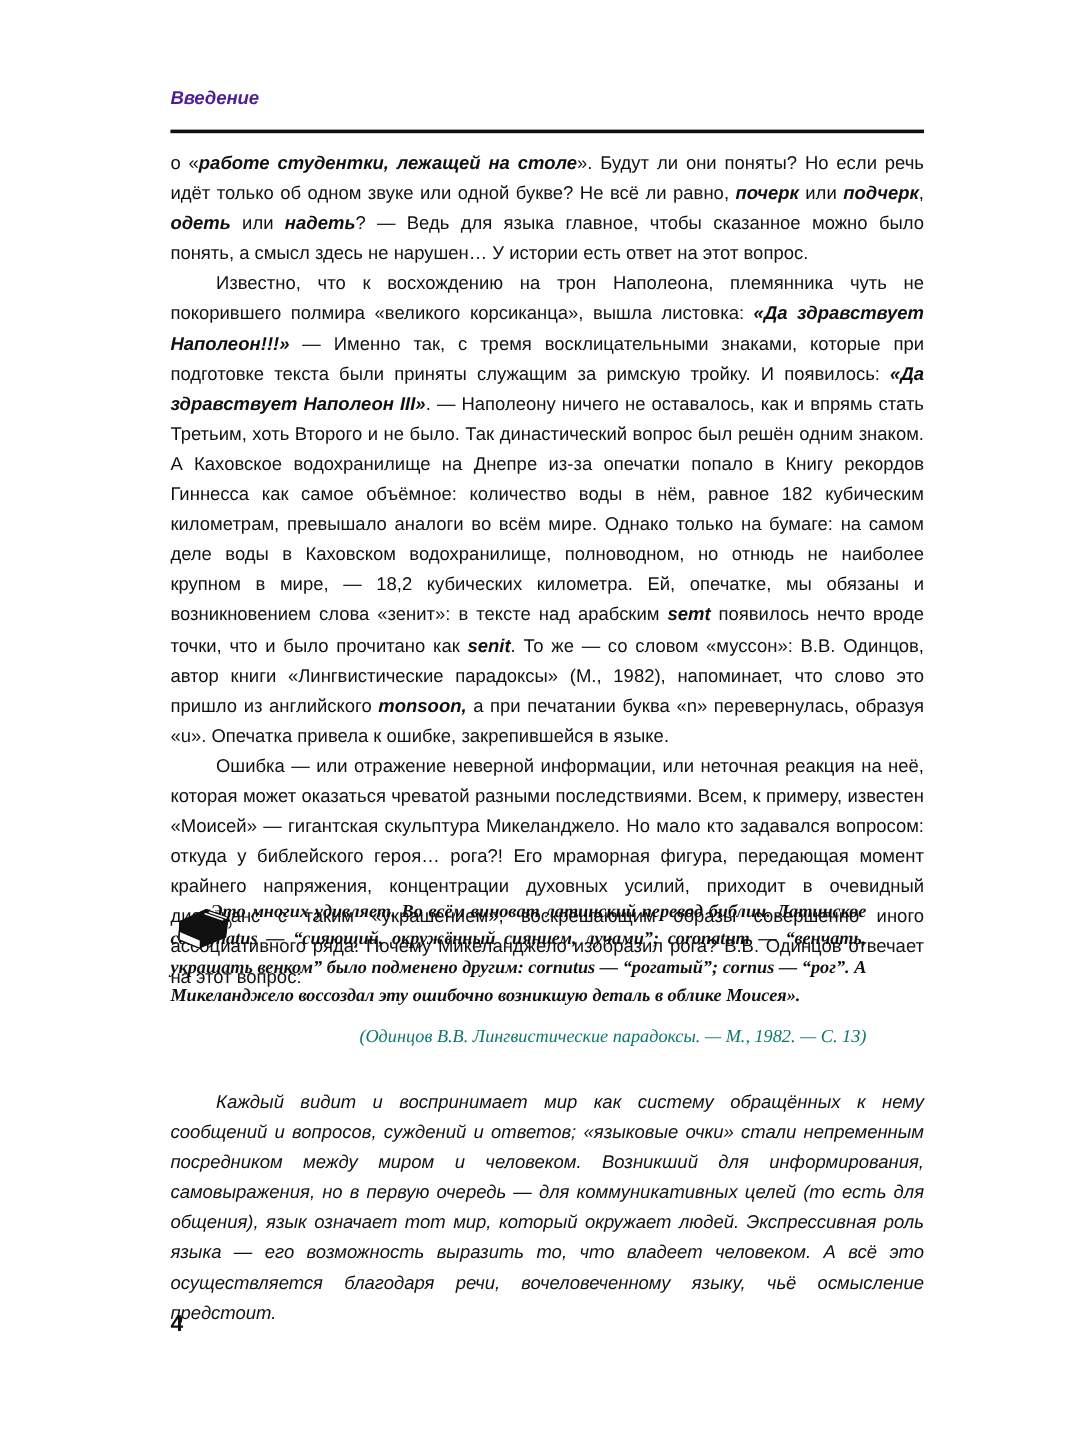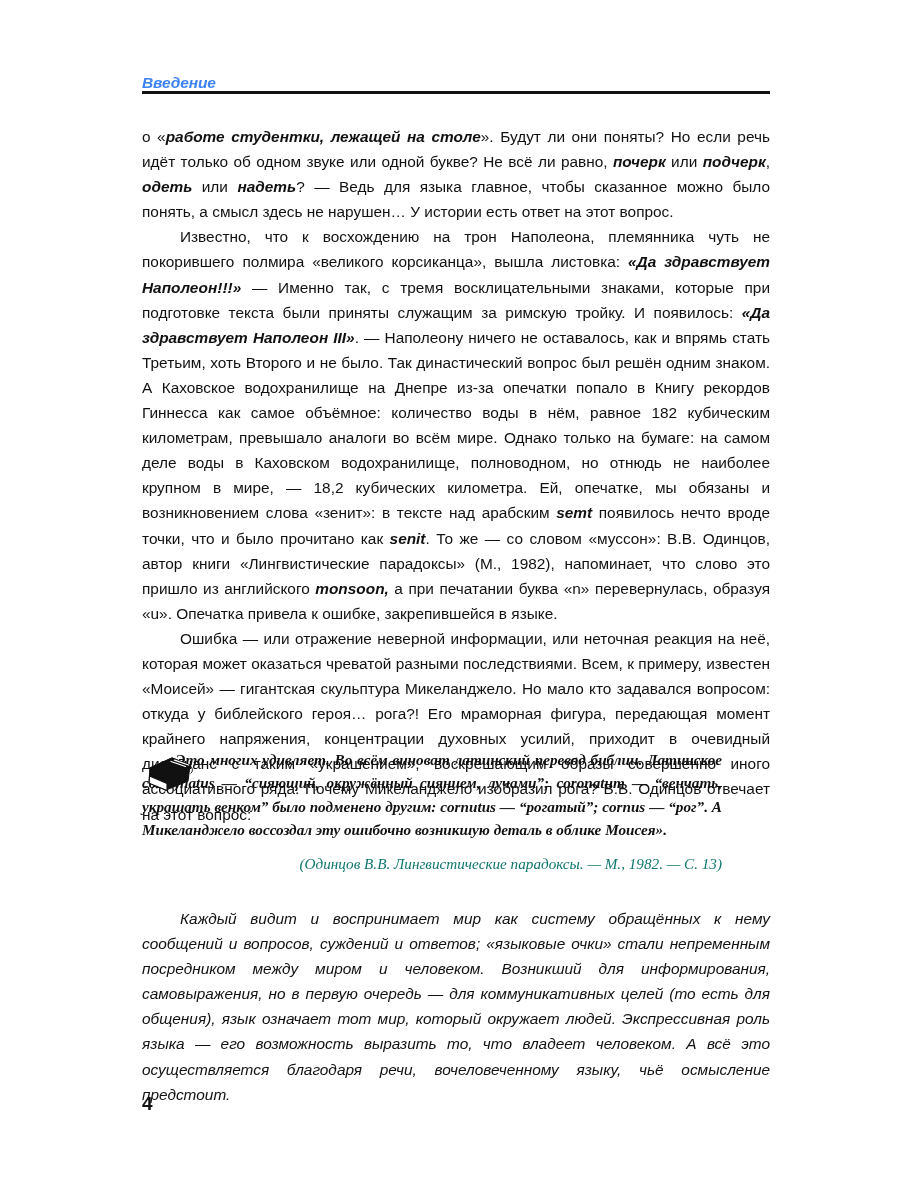--- a/index.html
+++ b/index.html
@@ -31,23 +31,23 @@
     left: 142px;
     top: 74px;
     width: 628px;
   }
   .running-head-title {
     font-family: "Liberation Sans", sans-serif;
     font-style: italic;
     font-weight: 700;
     font-size: 15.5px;
     letter-spacing: -0.1px;
-    color: #3b82f6;
+    color: #4c1d95;
     line-height: 1.1;
-    padding-bottom: 0;
+    padding-bottom: 17px;
   }
   .running-head-rule {
     width: 100%;
     height: 2.6px;
     background: #111111;
   }
 
   
   .body-col {
     position: absolute;

